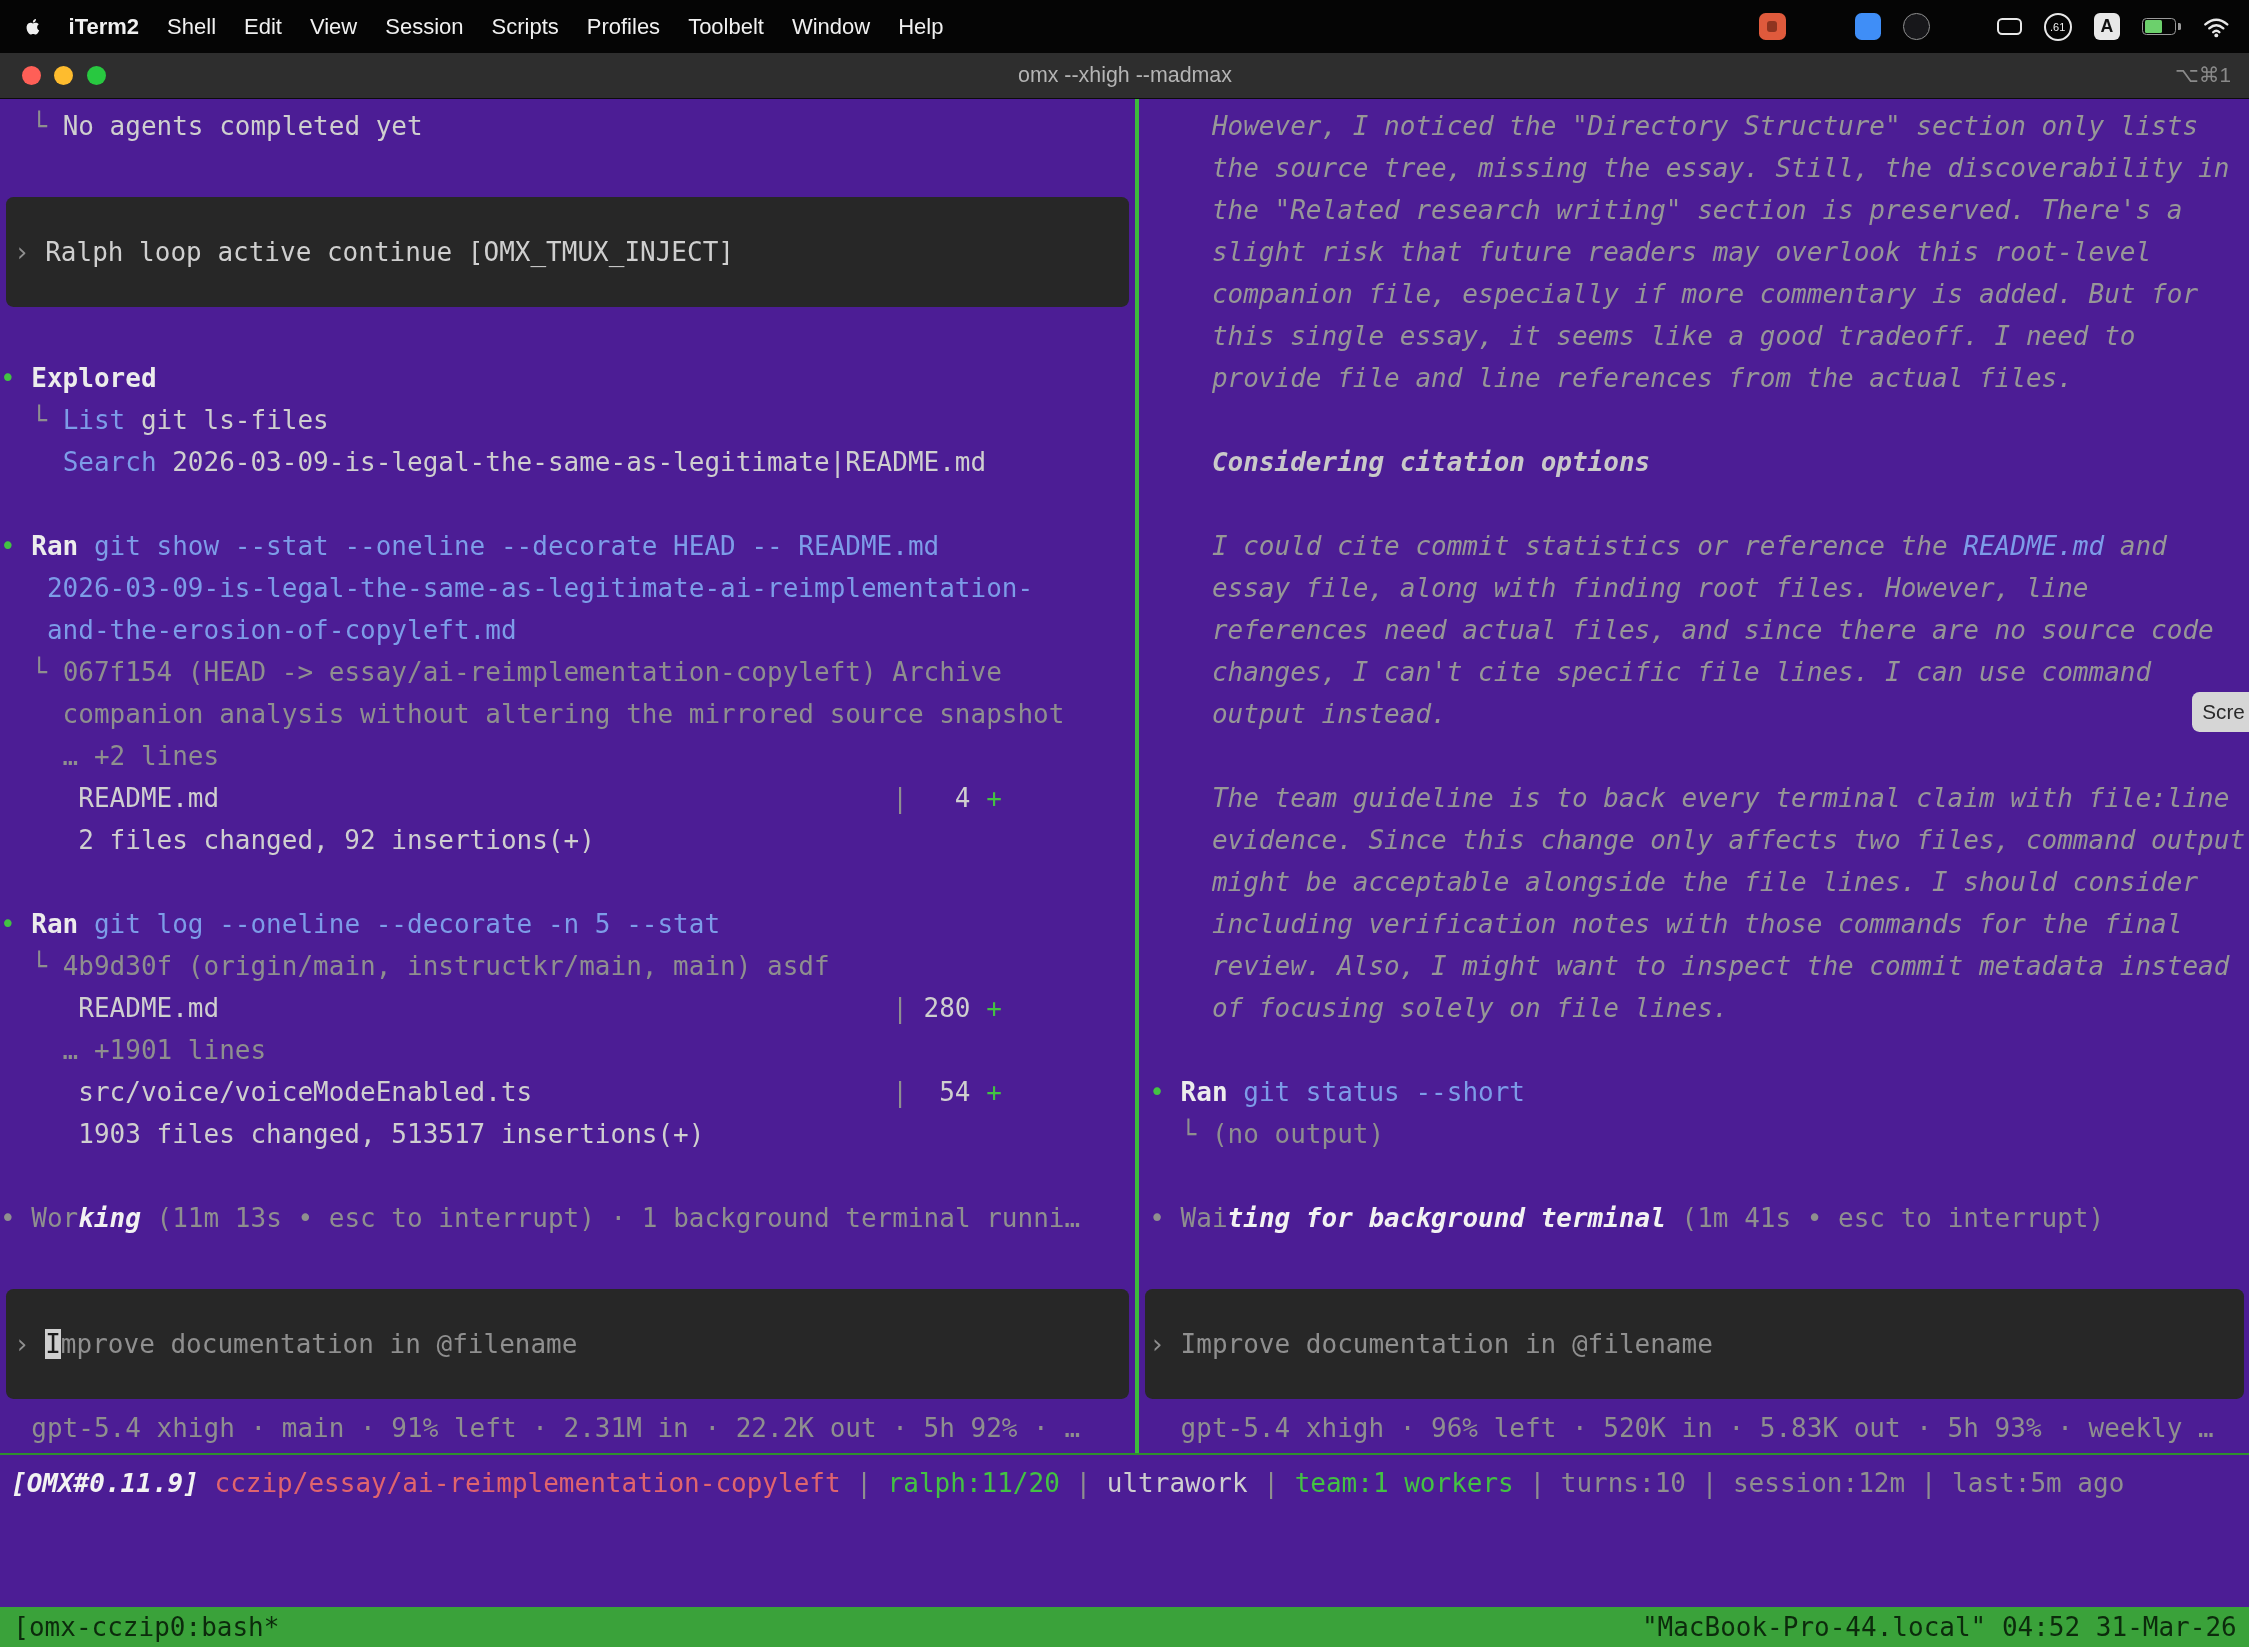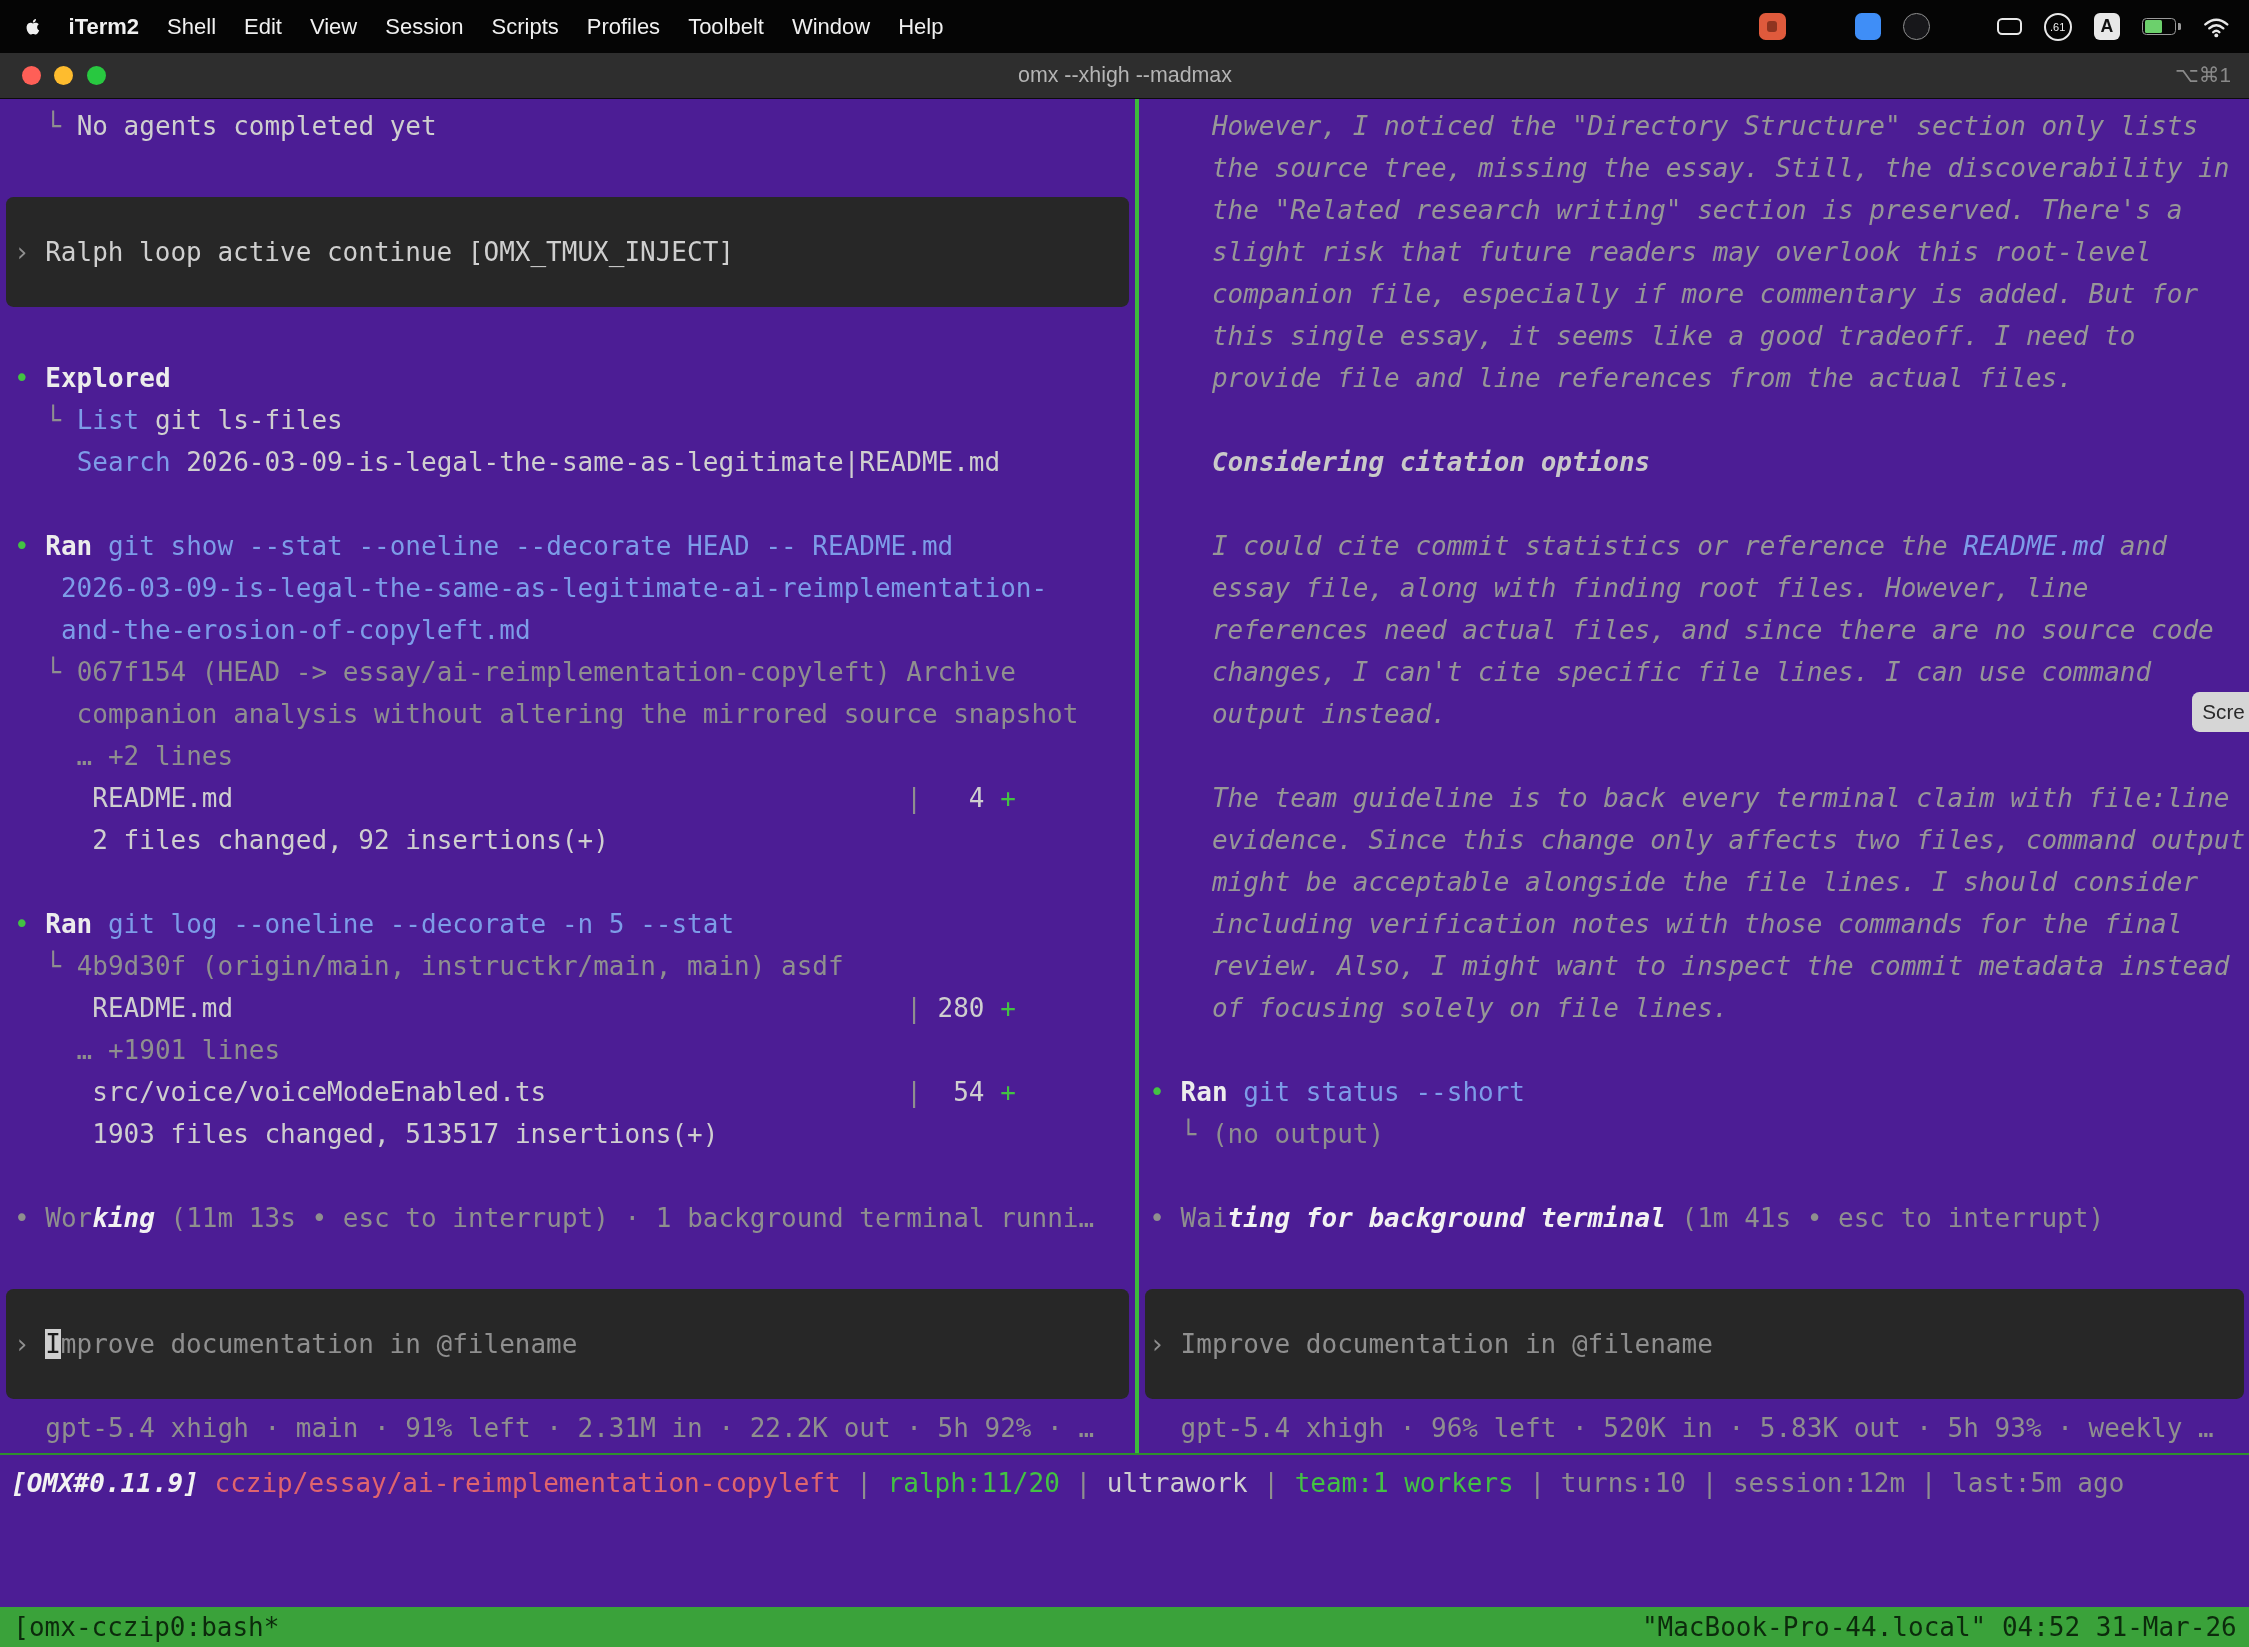--- a/index.html
+++ b/index.html
@@ -48,21 +48,21 @@
           font-family:"Liberation Sans",sans-serif;font-size:20.7px;}
 
   
   .pane{position:absolute;top:99px;height:1354px;overflow:hidden;padding-top:5.9px;box-sizing:border-box;}
   .pane-left{left:0;width:1135px;}
   .pane-right{left:1139px;width:1111px;}
   .vdiv{position:absolute;left:1135px;top:99px;width:3.7px;height:1354px;background:#3dbb3d;}
   .hdiv{position:absolute;left:0;top:1453px;width:2250px;height:2.2px;background:#2f8f2f;}
 
   .tline{height:42px;line-height:42px;white-space:pre;font-size:26px;overflow:hidden;}
-  .pane-left .tline{padding-left:14px;}
+  .pane-left .tline{}
   .pane-right .tline{padding-left:10.3px;}
   .tbox{background:#272727;border-radius:7.4px;margin:8px 5.9px;padding:34px 0;}
   .pane-left .tbox .tline{padding-left:8px;}
   .pane-right .tbox .tline{padding-left:4.4px;}
 
   .c-fg{color:#cfcfcf;}
   .c-bold{color:#ececec;font-weight:bold;}
   .c-boldfg{color:#f2f2f2;font-weight:bold;font-style:italic;}
   .c-dim{color:#8f8f8f;}
   .c-green{color:#43c243;}

